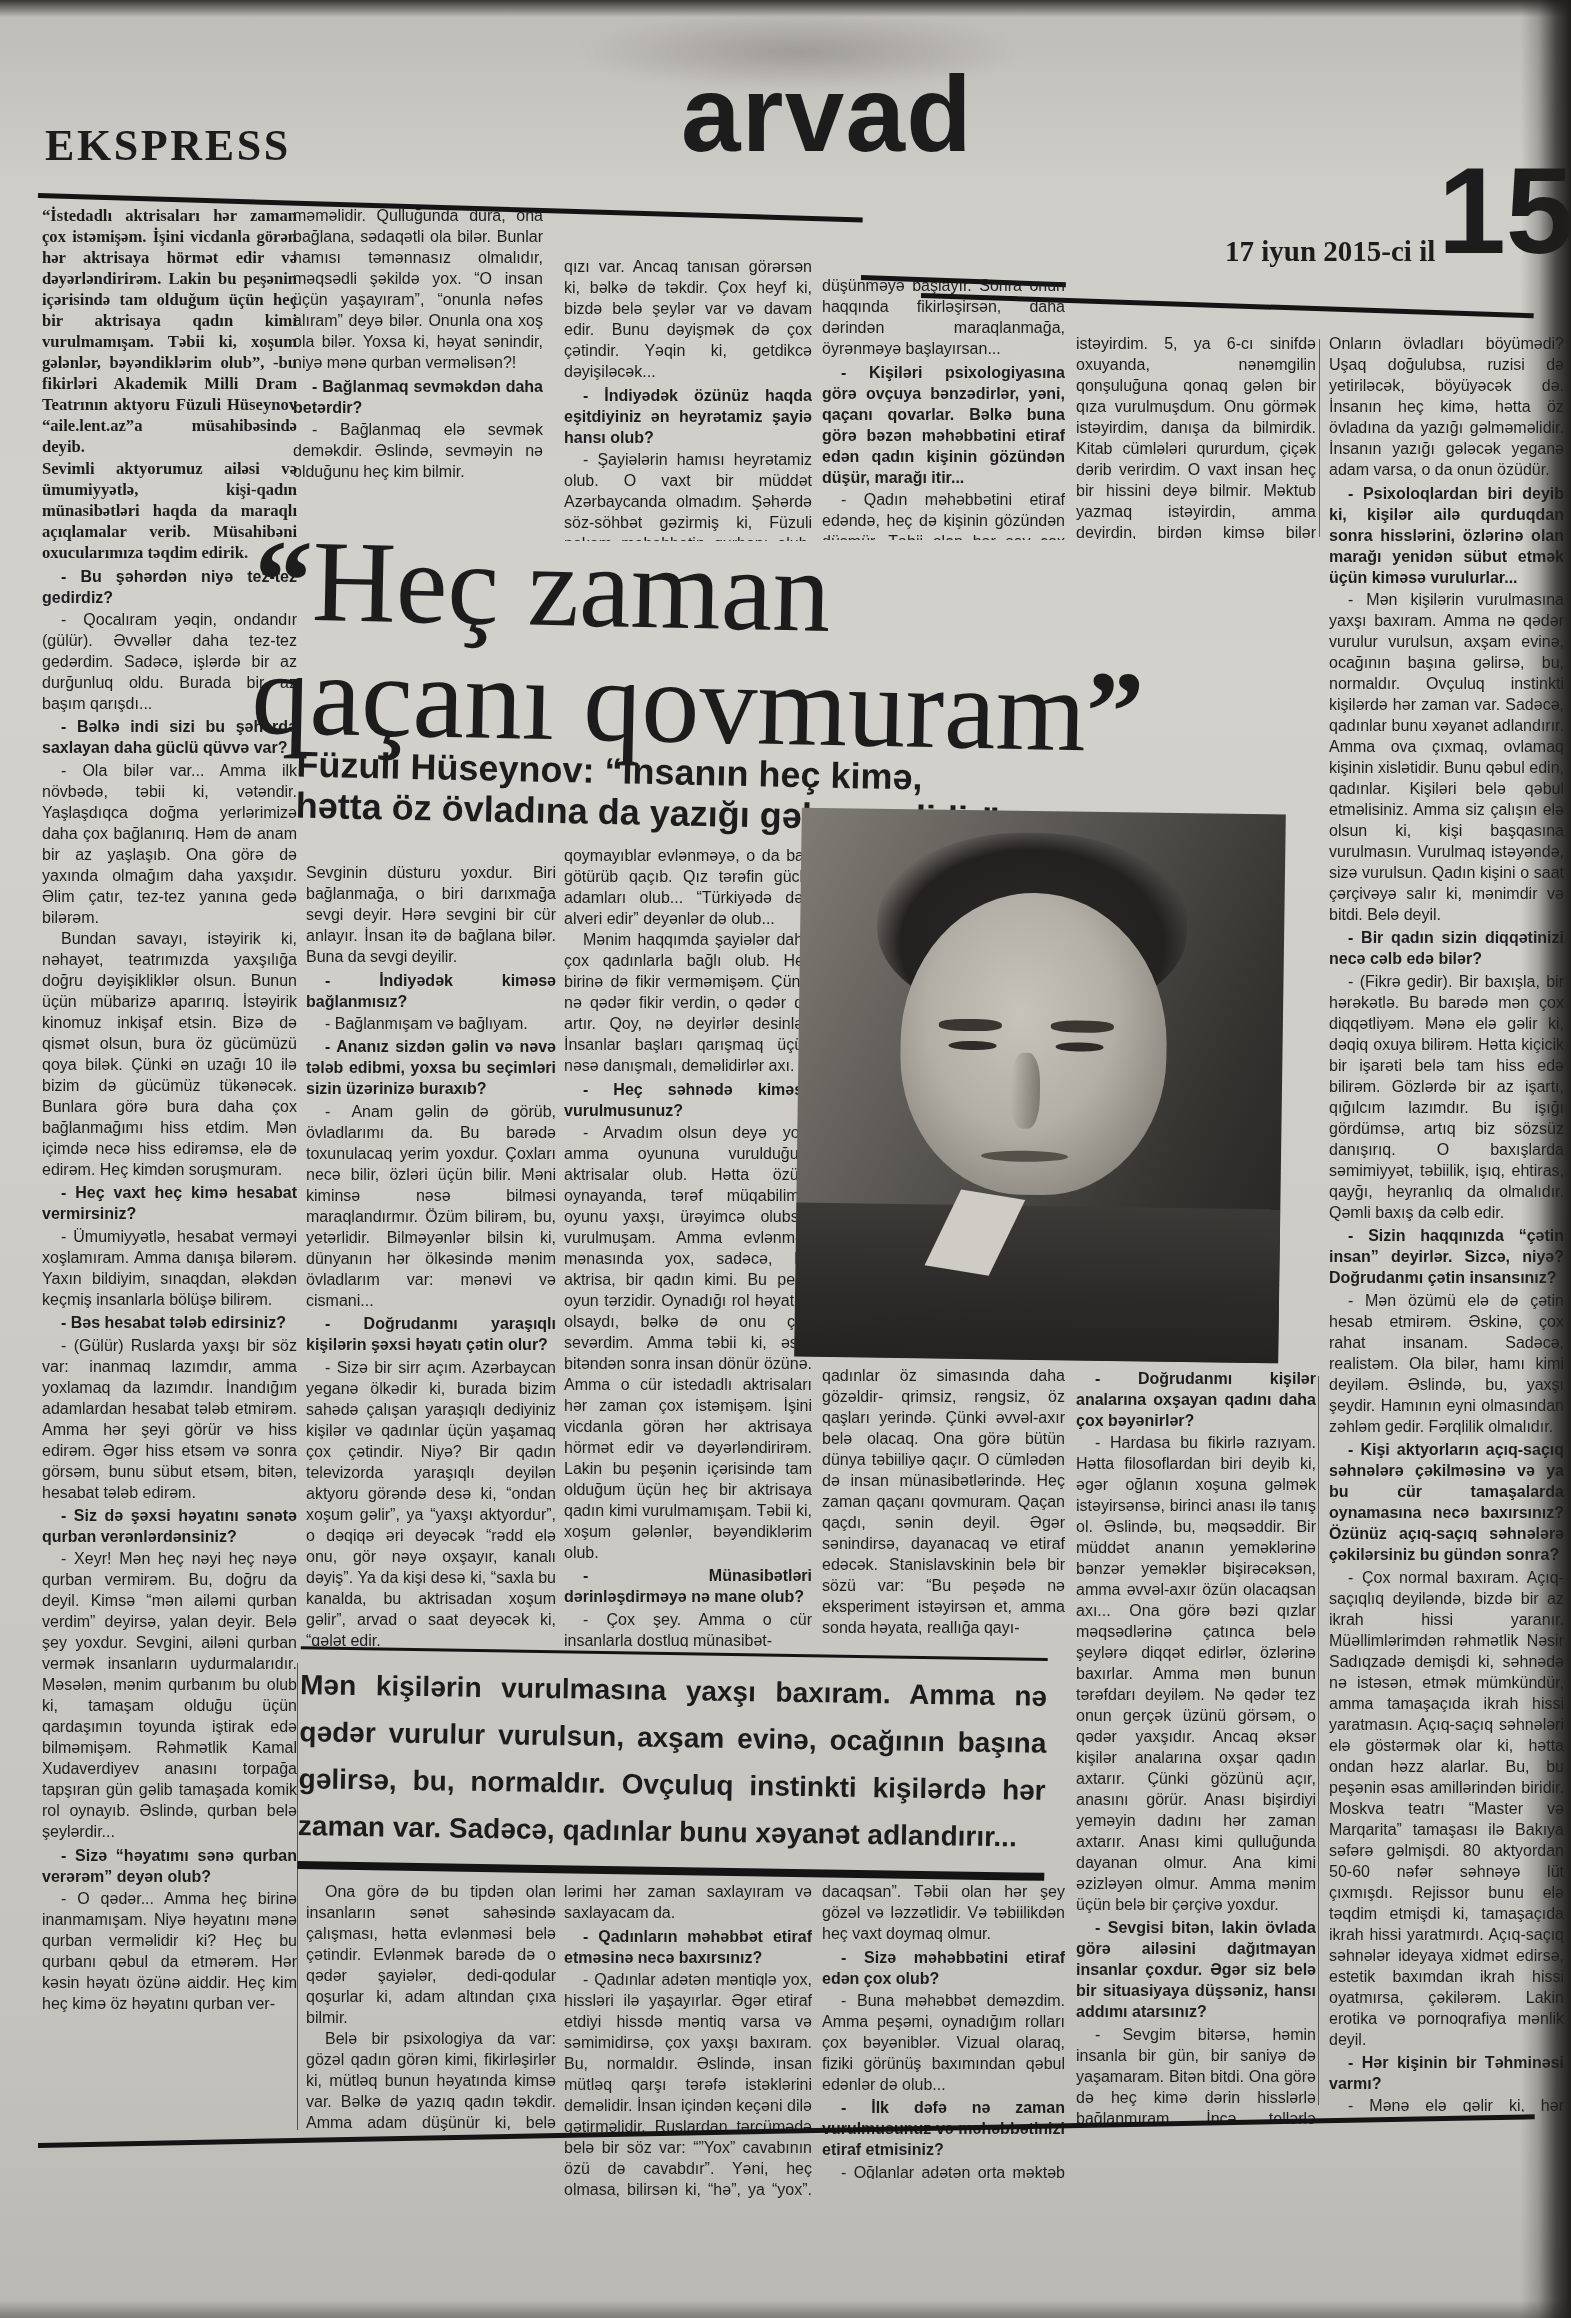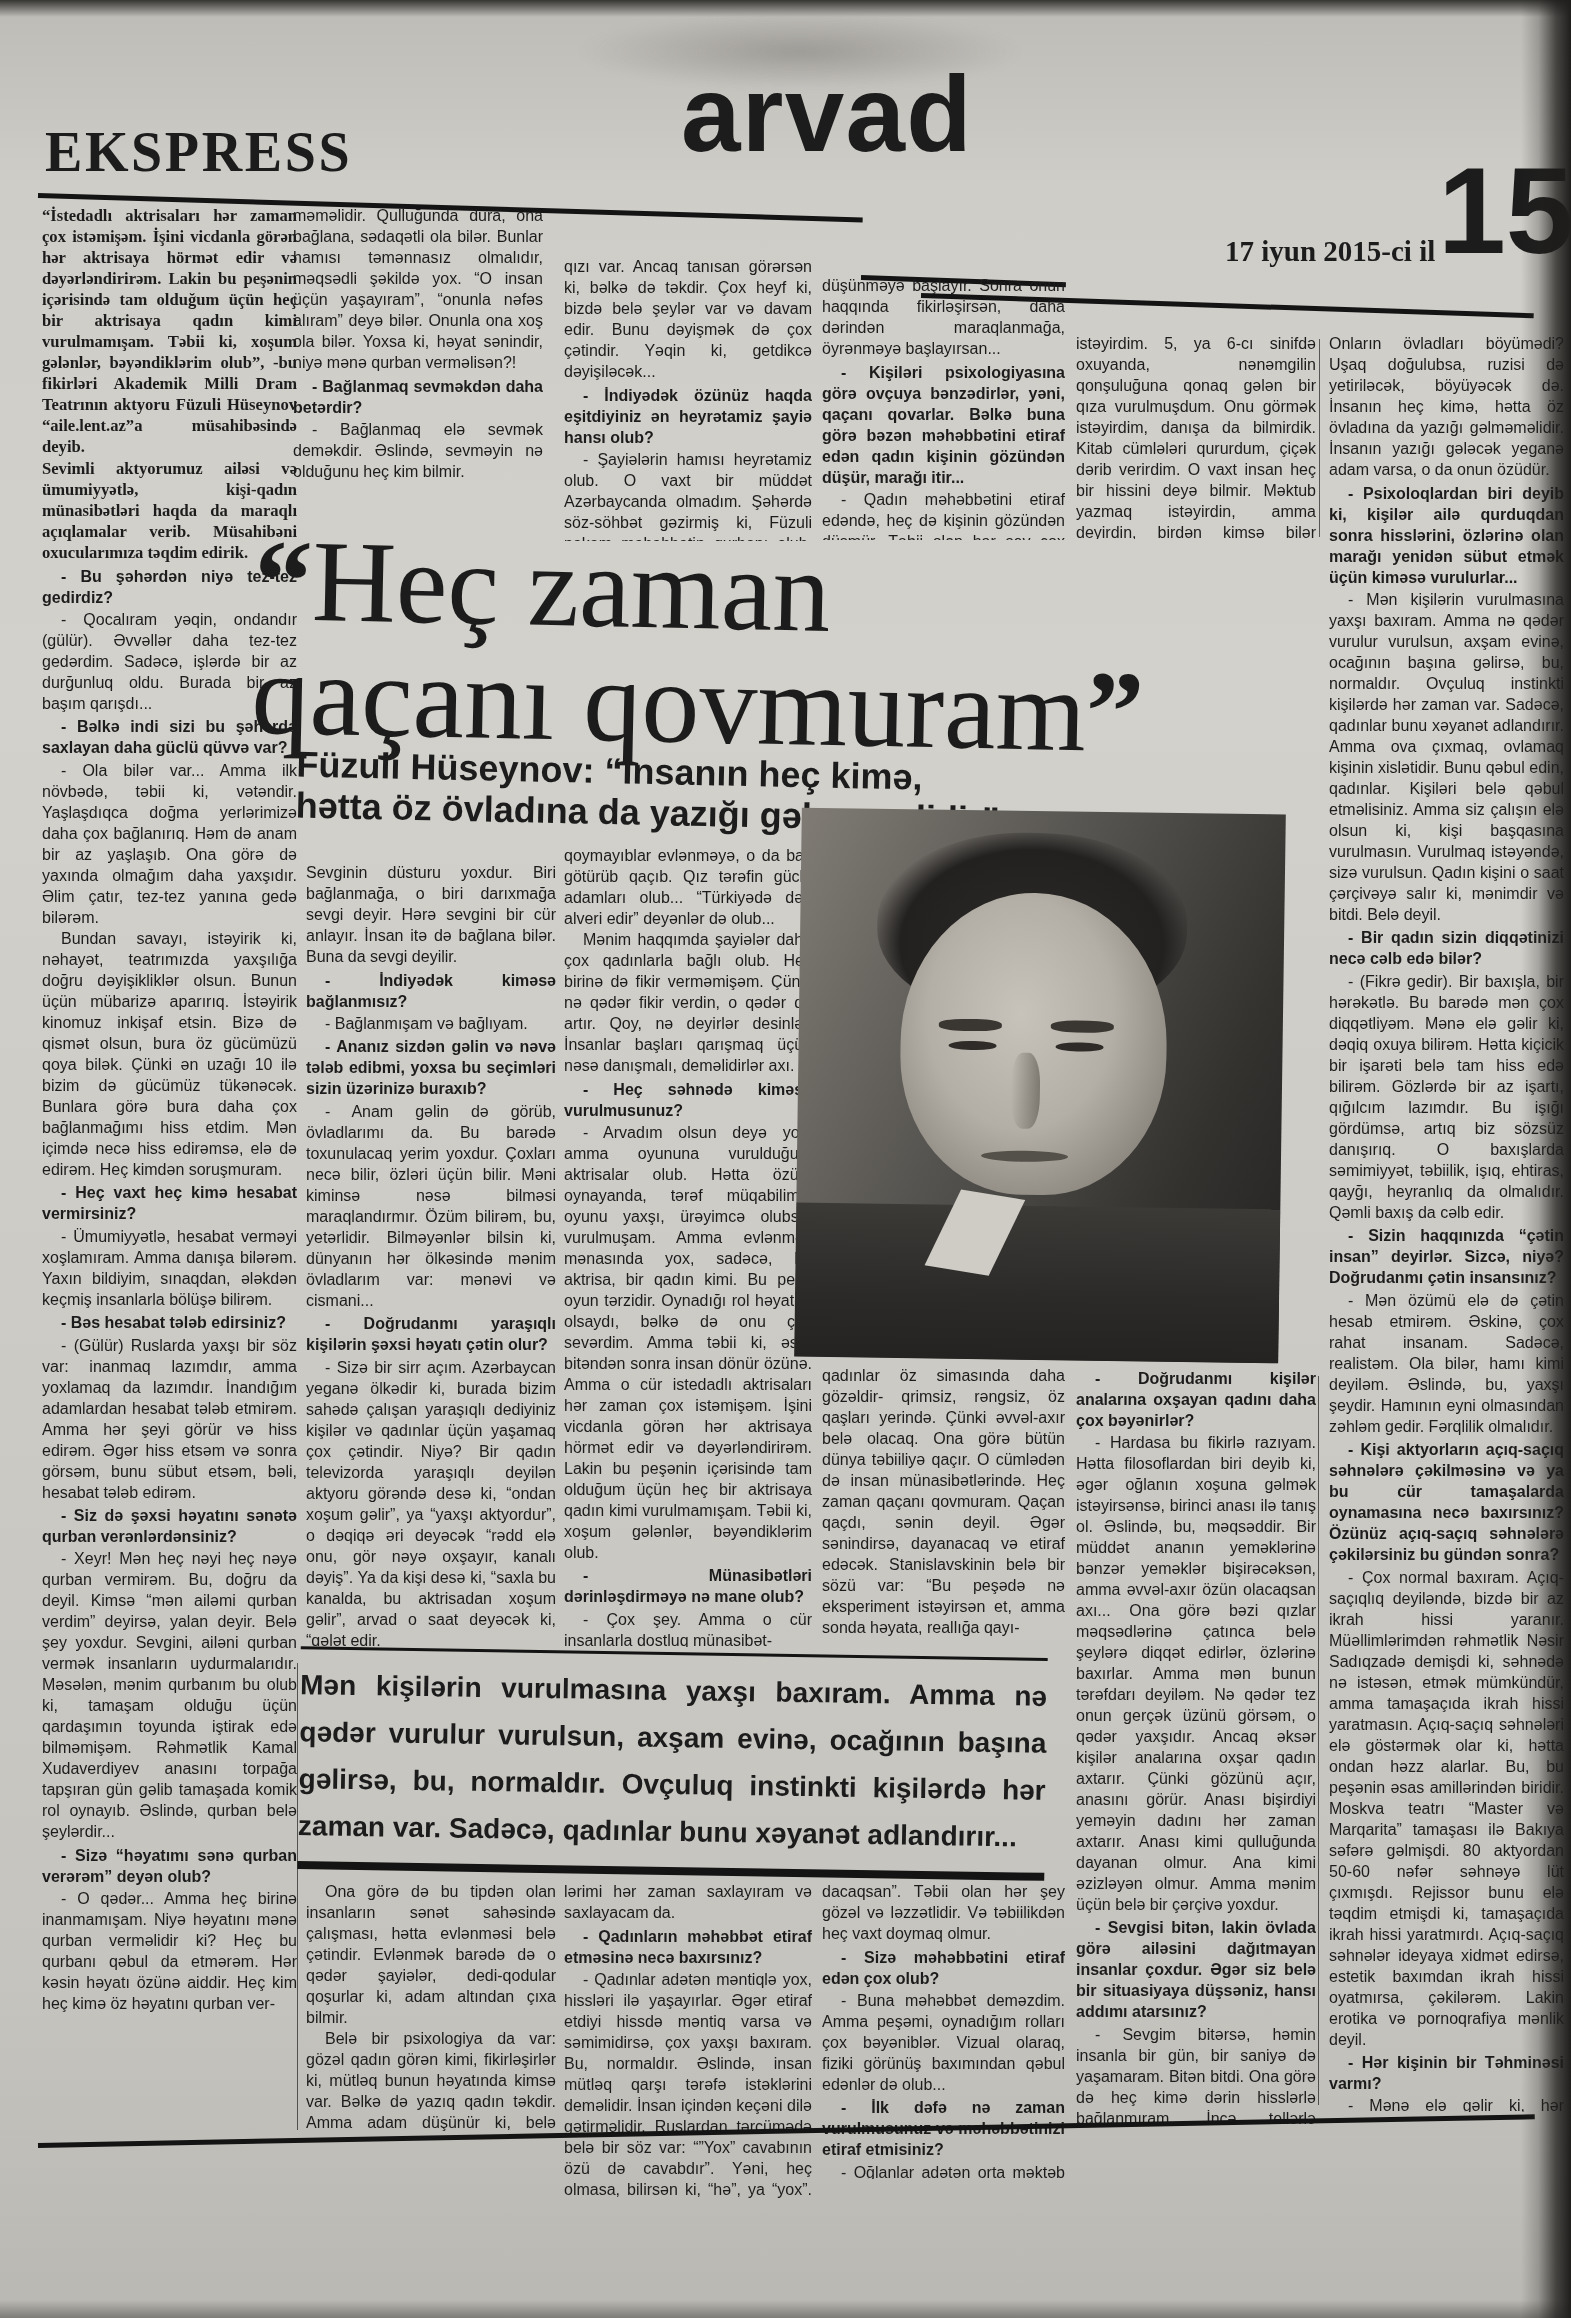--- a/index.html
+++ b/index.html
@@ -10,21 +10,21 @@
   .edge-right{position:absolute;right:0;top:0;width:50px;height:100%;
         background:linear-gradient(90deg,rgba(40,38,35,0) 0%,rgba(40,38,35,.25) 35%,rgba(30,28,26,.75) 70%,#1f1e1c 100%);}
   .edge-top{position:absolute;left:0;top:0;width:100%;height:16.6px;
         background:linear-gradient(180deg,rgba(20,20,18,.8),rgba(20,20,18,0));}
   .edge-bottom{position:absolute;left:0;bottom:0;width:100%;height:19px;
         background:linear-gradient(0deg,rgba(60,58,54,.5),rgba(60,58,54,0));}
   .smudge{position:absolute;left:576px;top:12.8px;width:448px;height:77px;border-radius:50%;
         background:radial-gradient(ellipse at center,rgba(90,88,84,.35),rgba(90,88,84,0) 70%);filter:blur(3.8px);}
 
   .masthead-paper{position:absolute;left:45px;top:120px;font-family:"Liberation Serif",serif;
-        font-weight:bold;font-size:56px;letter-spacing:2.6px;}
+        font-weight:bold;font-size:44px;letter-spacing:2.6px;}
   .section-title{position:absolute;left:681px;top:61px;font-weight:bold;font-size:107px;line-height:1;
         letter-spacing:1.3px;}
   .dateline{position:absolute;left:1225px;top:235px;font-family:"Liberation Serif",serif;
         font-weight:bold;font-size:29px;}
   .page-number{position:absolute;left:1438px;top:150px;font-weight:bold;font-size:122px;line-height:1;}
 
   .rule{position:absolute;background:#141414;}
   #rule-left{left:38px;top:193px;width:825px;height:5.1px;transform:rotate(1.7deg);transform-origin:left center;}
   #rule-mid{left:861px;top:275px;width:205px;height:5.1px;transform:rotate(2deg);transform-origin:left center;}
   #rule-right{left:921px;top:293px;width:613px;height:5.1px;transform:rotate(1.9deg);transform-origin:left center;}
@@ -89,21 +89,21 @@
       <p class="blk lead">“İstedadlı aktrisaları hər zaman çox istəmişəm. İşini vicdanla görən hər aktrisaya hörmət edir və dəyərləndirirəm. Lakin bu peşənin içərisində tam olduğum üçün heç bir aktrisaya qadın kimi vurulmamışam. Təbii ki, xoşum gələnlər, bəyəndiklərim olub”, -bu fikirləri Akademik Milli Dram Teatrının aktyoru Füzuli Hüseynov “aile.lent.az”a müsahibəsində deyib.</p>
       <p class="blk leadin">Sevimli aktyorumuz ailəsi və ümumiyyətlə, kişi-qadın münasibətləri haqda da maraqlı açıqlamalar verib. Müsahibəni oxucularımıza təqdim edirik.</p>
       <p class="blk q">- Bu şəhərdən niyə tez-tez gedirdiz?</p>
       <p class="blk a">- Qocalıram yəqin, ondandır (gülür). Əvvəllər daha tez-tez gedərdim. Sadəcə, işlərdə bir az durğunluq oldu. Burada bir az başım qarışdı...</p>
       <p class="blk q">- Bəlkə indi sizi bu şəhərdə saxlayan daha güclü qüvvə var?</p>
       <p class="blk a">- Ola bilər var... Amma ilk növbədə, təbii ki, vətəndir. Yaşlaşdıqca doğma yerlərimizə daha çox bağlanırıq. Həm də anam bir az yaşlaşıb. Ona görə də yaxında olmağım daha yaxşıdır. Əlim çatır, tez-tez yanına gedə bilərəm.</p>
       <p class="blk p">Bundan savayı, istəyirik ki, nəhayət, teatrımızda yaxşılığa doğru dəyişikliklər olsun. Bunun üçün mübarizə aparırıq. İstəyirik kinomuz inkişaf etsin. Bizə də qismət olsun, bura öz gücümüzü qoya bilək. Çünki ən uzağı 10 ilə bizim də gücümüz tükənəcək. Bunlara görə bura daha çox bağlanmağımı hiss etdim. Mən içimdə necə hiss edirəmsə, elə də edirəm. Heç kimdən soruşmuram.</p>
       <p class="blk q">- Heç vaxt heç kimə hesabat vermirsiniz?</p>
       <p class="blk a">- Ümumiyyətlə, hesabat verməyi xoşlamıram. Amma danışa bilərəm. Yaxın bildiyim, sınaqdan, ələkdən keçmiş insanlarla bölüşə bilirəm.</p>
       <p class="blk q">- Bəs hesabat tələb edirsiniz?</p>
-      <p class="blk a">- (Gülür) Ruslarda yaxşı bir söz var: inanmaq lazımdır, amma yoxlamaq da lazımdır. İnandığım adamlardan hesabat tələb etmirəm. Amma hər şeyi görür və hiss edirəm. Əgər hiss etsəm və sonra görsəm, bunu sübut etsəm, bəli, hesabat tələb edirəm.</p>
+      <p class="blk a">- (Gülür) Ruslarda yaxşı bir söz var: inanmaq lazımdır, amma yoxlamaq da lazımdır. İnandığım adamlardan hesabat tələb etmirəm. Amma hər şeyi görür və hiss edirəm. Əgər hiss etsəm və sonra görsəm, bunu sübut etsəm, bitən, hesabat tələb edirəm.</p>
       <p class="blk q">- Siz də şəxsi həyatını sənətə qurban verənlərdənsiniz?</p>
       <p class="blk a">- Xeyr! Mən heç nəyi heç nəyə qurban vermirəm. Bu, doğru da deyil. Kimsə “mən ailəmi qurban verdim” deyirsə, yalan deyir. Belə şey yoxdur. Sevgini, ailəni qurban vermək insanların uydurmalarıdır. Məsələn, mənim qurbanım bu olub ki, tamaşam olduğu üçün qardaşımın toyunda iştirak edə bilməmişəm. Rəhmətlik Kamal Xudaverdiyev anasını torpağa tapşıran gün gəlib tamaşada komik rol oynayıb. Əslində, qurban belə şeylərdir...</p>
       <p class="blk q">- Sizə “həyatımı sənə qurban verərəm” deyən olub?</p>
       <p class="blk a">- O qədər... Amma heç birinə inanmamışam. Niyə həyatını mənə qurban verməlidir ki? Heç bu qurbanı qəbul da etmərəm. Hər kəsin həyatı özünə aiddir. Heç kim heç kimə öz həyatını qurban ver-</p>
     </div>
   <div class="col" style="left:293px;top:205px;width:250px;height:333px;">
       <p class="blk cont">məməlidir. Qulluğunda dura, ona bağlana, sədaqətli ola bilər. Bunlar hamısı təmənnasız olmalıdır, məqsədli şəkildə yox. “O insan üçün yaşayıram”, “onunla nəfəs alıram” deyə bilər. Onunla ona xoş ola bilər. Yoxsa ki, həyat sənindir, niyə mənə qurban verməlisən?!</p>
       <p class="blk q">- Bağlanmaq sevməkdən daha betərdir?</p>
       <p class="blk a">- Bağlanmaq elə sevmək deməkdir. Əslində, sevməyin nə olduğunu heç kim bilmir.</p>
     </div>

